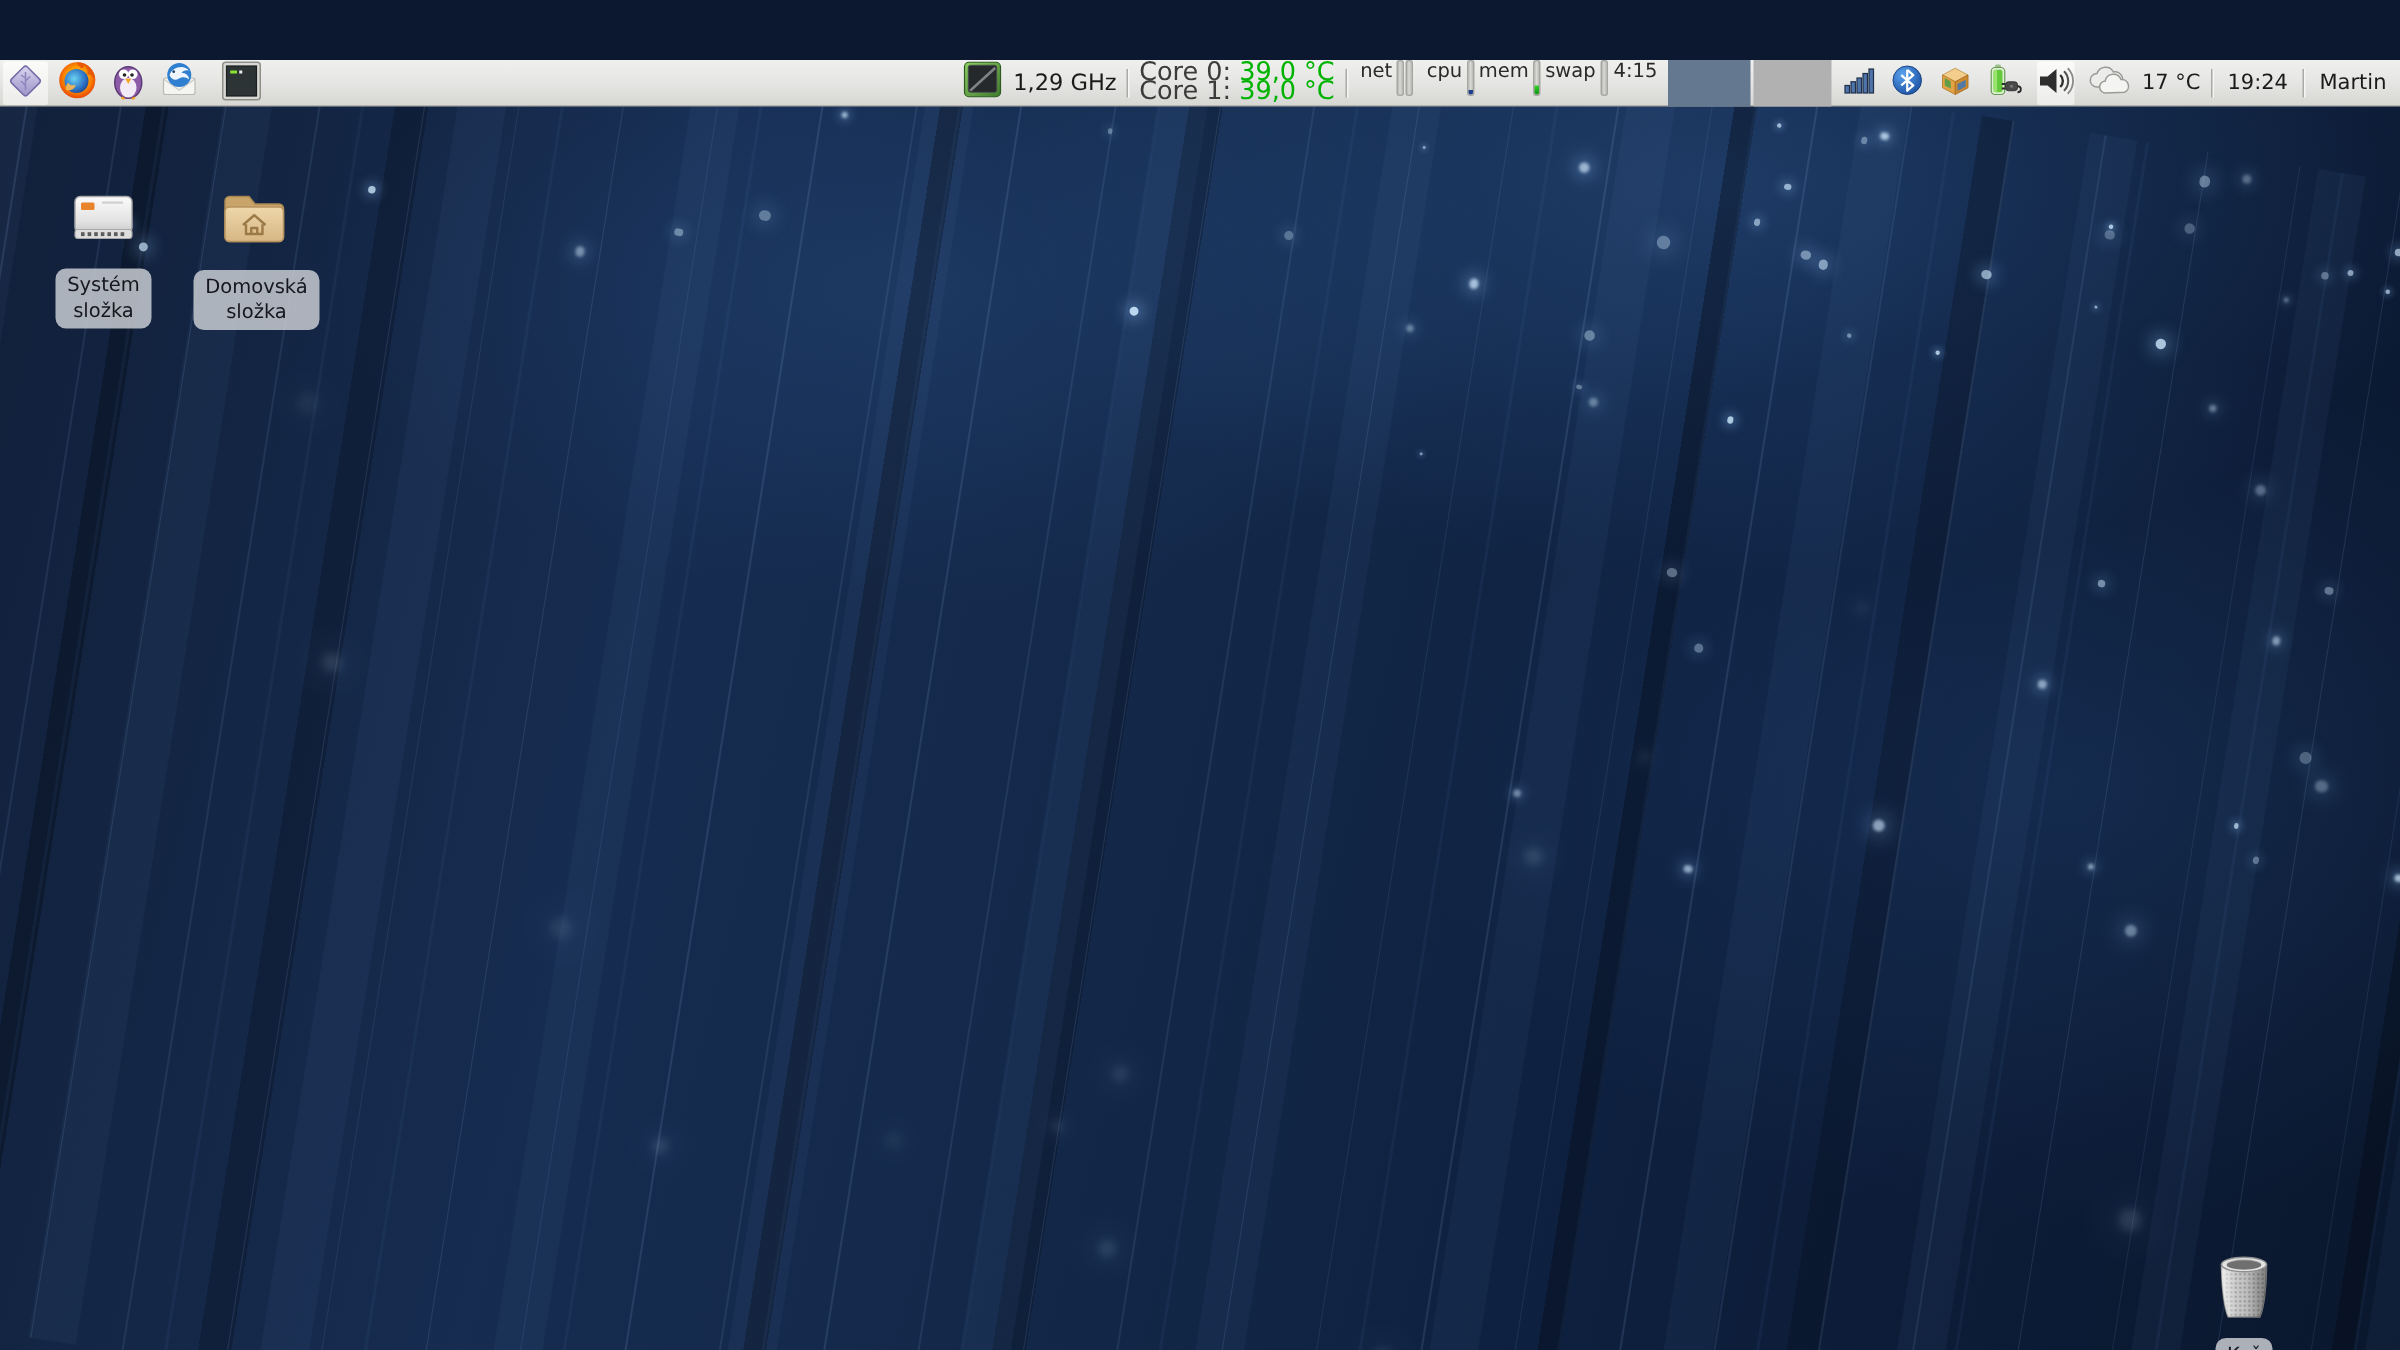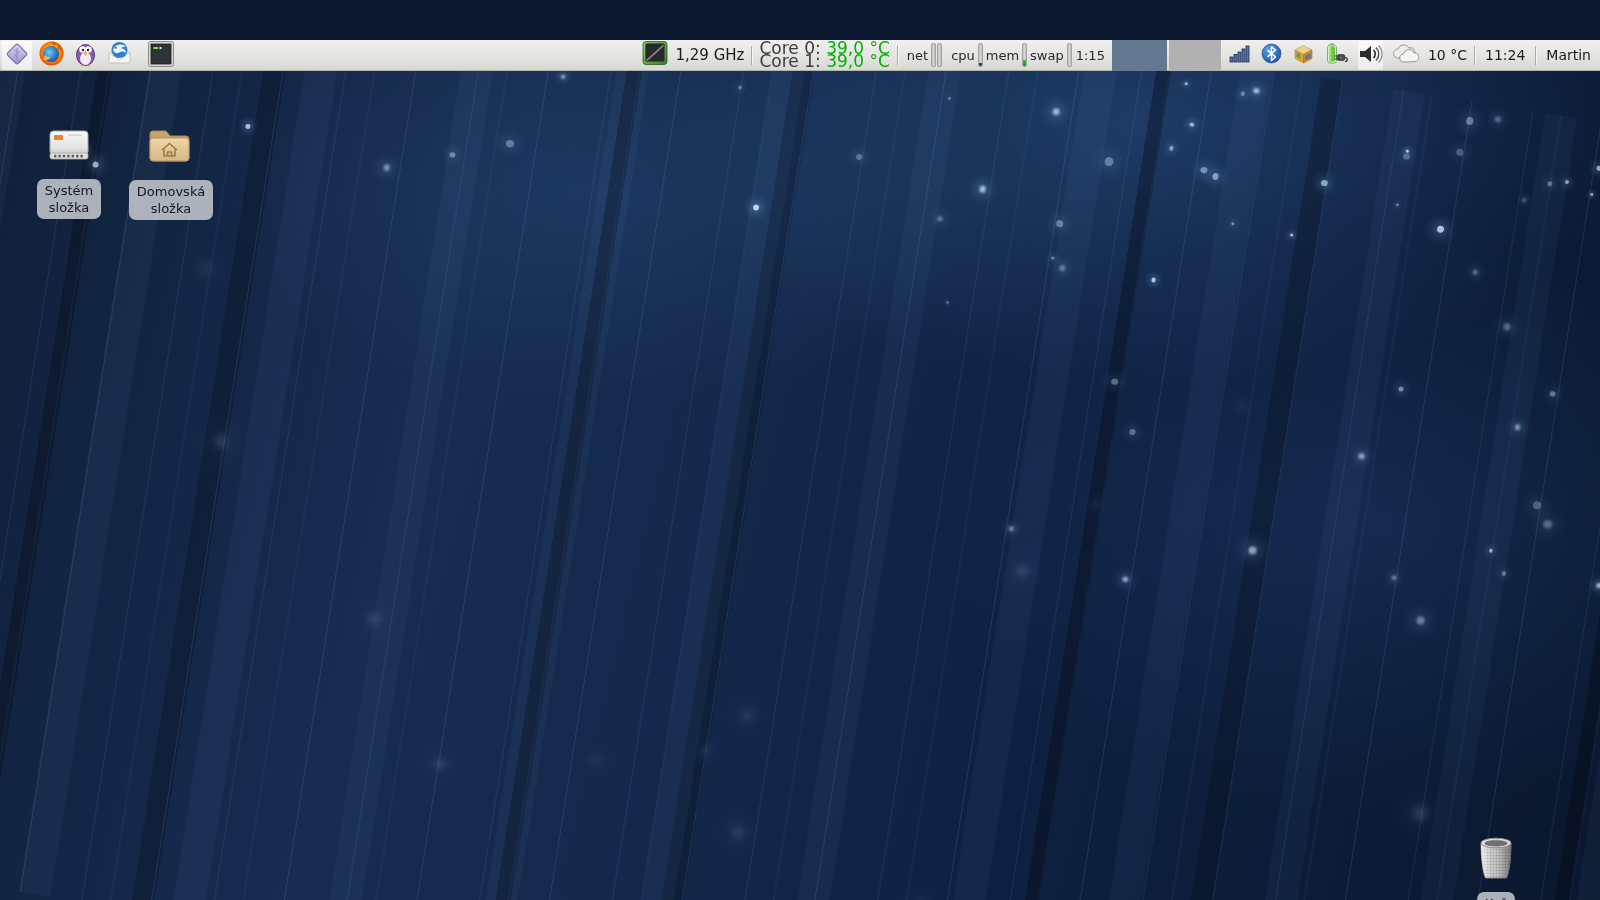--- a/index.html
+++ b/index.html
@@ -25,21 +25,21 @@
   .freq-text { font-size:15px; color:#1a1a1a; }
   .temps { flex-direction:column; align-items:flex-start; justify-content:center; gap:0; }
   .temp-row { font-size:17px; line-height:13px; white-space:nowrap; color:#3c3c3c; }
   .temp-row .tval { color:#00b300; }
   .mon-label { font-size:13px; color:#2a2a2a; margin:0 2px; }
   .mbar { width:5px; height:24px; border-radius:2px; position:relative;
           background:linear-gradient(to right,#b9b9b6,#d9d9d6 45%,#b9b9b6); border:0.5px solid #a5a5a2; }
   .mbar .fill { position:absolute; left:0; right:0; bottom:0; border-radius:0 0 2px 2px; }
   .fill-cpu { height:3px; background:#1d3c8c; }
   .fill-mem { height:6px; background:linear-gradient(to bottom,#35d028,#0f9212); }
-  .mgroup { display:flex; align-items:center; gap:1px; }
+  .mgroup { display:flex; align-items:flex-start; gap:1px; }
   .uptime { font-size:13px; color:#2a2a2a; margin-left:3px; }
   .graphs { display:flex; align-items:center; height:31px; gap:2px; }
   .graph { height:31px; }
   .graph.blue { width:55px; background:#64798f; }
   .graph.gray { width:52px; background:#b1b1b1; }
   .tray { display:flex; align-items:center; gap:8px; height:100%; }
   .tray-btn { display:flex; align-items:center; justify-content:center; height:29px; min-width:24px;
               background:transparent; border:none; cursor:pointer; }
   .clock-btn,.user-btn { background:none; border:none; font-size:14px; color:#1a1a1a;
                          font-family:"DejaVu Sans",sans-serif; cursor:pointer; padding:0 3px; }
@@ -195,21 +195,21 @@
         <span class="mon-label">cpu</span>
         <span class="mbar">
             <span class="fill fill-cpu"></span>
           </span>
         <span class="mon-label">mem</span>
         <span class="mbar">
             <span class="fill fill-mem"></span>
           </span>
         <span class="mon-label">swap</span>
         <span class="mbar"></span>
-        <span class="uptime">1:15</span>
+        <span class="uptime">4:15</span>
       </div>
 
       <div class="graphs">
         <div class="graph blue"></div>
         <div class="graph gray"></div>
       </div>
 
       <div class="tray">
         <button class="tray-btn">
           <span>
@@ -277,25 +277,25 @@
 
       <div class="plugin">
         <span>
           <svg width="33" height="24" viewBox="0 0 33 24">
             <g fill="#ececea" stroke="#9a9a96" stroke-width="1">
               <path d="M8 17 a4.5 4.5 0 0 1 0 -9 a6 6 0 0 1 11 -1 a5 5 0 0 1 3 9.5z"></path>
               <path d="M14 21 a4 4 0 0 1 -0.5 -8 a5.5 5.5 0 0 1 10.5 -1 a4.5 4.5 0 0 1 2.5 8.5z" fill="#f4f4f2"></path>
             </g>
           </svg>
         </span>
-        <span style="font-size:14px">10 °C</span>
+        <span style="font-size:14px">17 °C</span>
       </div>
       <div class="sep"></div>
 
-      <button class="clock-btn">11:24</button>
+      <button class="clock-btn">19:24</button>
       <div class="sep"></div>
       <button class="user-btn">Martin</button>
     </div>
   </div>
 
   <div class="desktop">
     <div class="wall-rot" id="wallrot">
         <div class="dot" style="left: 60.1104%; top: 7.09707%; width: 7.11479px; height: 7.11479px; background: rgba(205, 232, 255, 0.718); box-shadow: rgba(150, 200, 255, 0.32) 0px 0px 11.3837px 3.5574px; filter: blur(1px);"></div>
         <div class="dot" style="left: 24.9924%; top: 23.0599%; width: 6.47443px; height: 6.47443px; background: rgba(205, 232, 255, 0.518); box-shadow: rgba(150, 200, 255, 0.235) 0px 0px 10.3591px 3.23721px; filter: blur(1px);"></div>
         <div class="dot" style="left: 50.0729%; top: 14.706%; width: 5.66373px; height: 5.66373px; background: rgba(205, 232, 255, 0.353); box-shadow: rgba(150, 200, 255, 0.157) 0px 0px 9.06196px 2.83186px;"></div>

